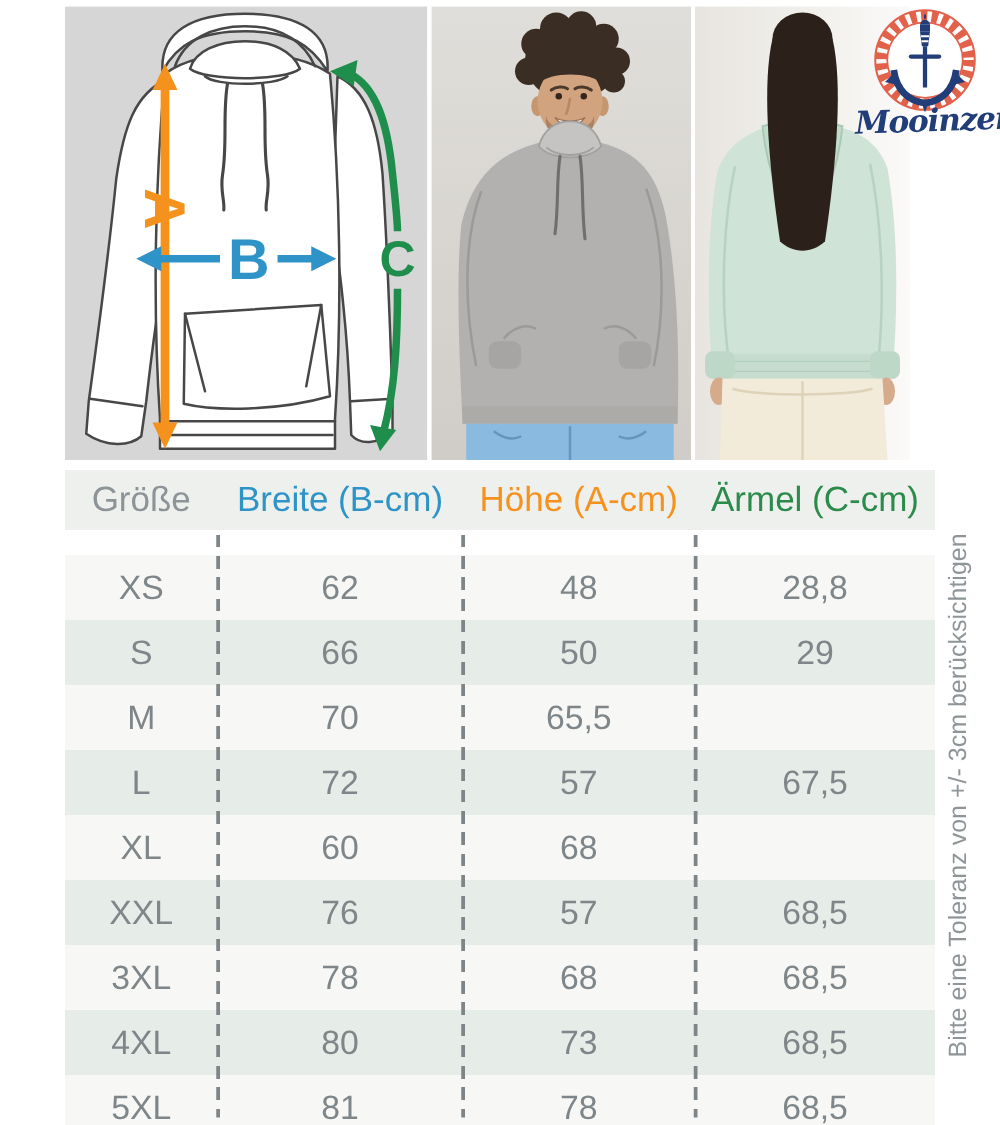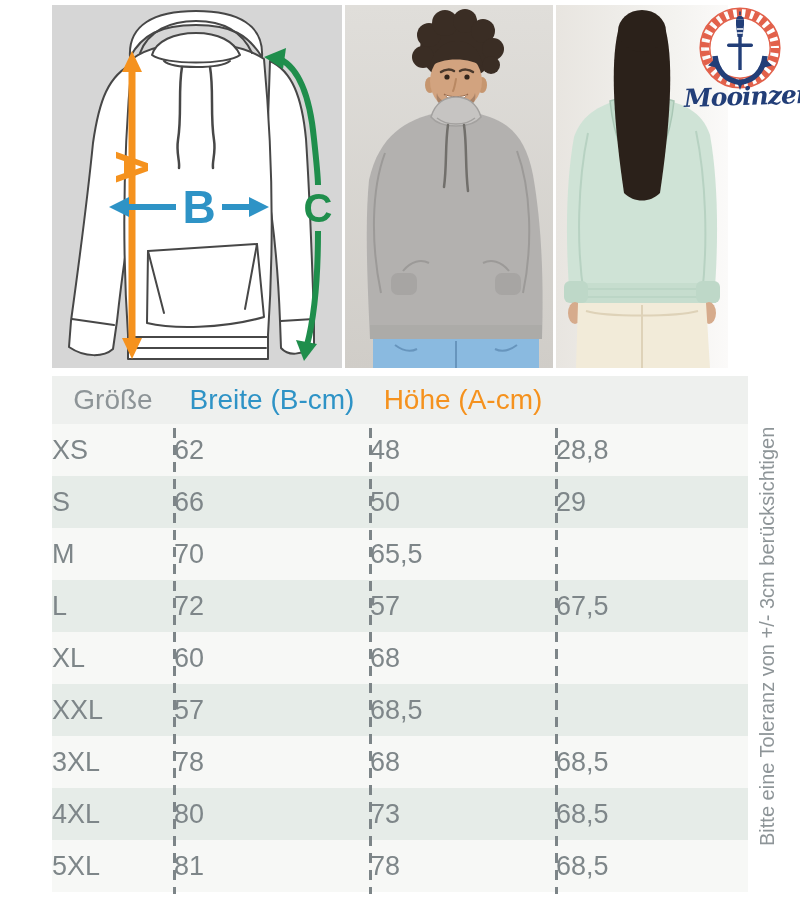--- a/index.html
+++ b/index.html
@@ -10,30 +10,30 @@
   #diagram-panel{left:52px;width:290px;}
   #man-panel{left:345px;width:208px;}
   #woman-panel{left:556px;width:172px;}
   .logo{position:absolute;left:692px;top:6px;width:104px;}
   .brand-name{position:absolute;left:684px;top:82px;width:118px;text-align:center;
       font-family:"DejaVu Serif",serif;font-style:italic;font-weight:bold;
       font-size:25px;color:#223e78;letter-spacing:-1px;transform:rotate(-2deg);}
   
   .size-table{position:absolute;left:52px;top:376px;width:696px;}
   .thead{display:grid;grid-template-columns:122px 196px 186px 192px;height:48px;
-      background:#eef0ee;align-items:center;margin-bottom:0;}
+      background:#eef0ee;align-items:center;margin-bottom:20px;}
   .thead .hcell{text-align:center;font-size:28px;}
   .c-size{color:#8d9497;}
   .c-hoehe{color:#f5921e;}
   .c-breite{color:#2e93c6;}
   .c-aermel{color:#2b8b4b;}
   .trow{display:grid;grid-template-columns:122px 196px 186px 192px;height:52px;
       align-items:center;background:#f7f8f6;}
   .trow.alt{background:#e6ece8;}
-  .trow .cell{text-align:left;font-size:27px;color:#7e8689;}
+  .trow .cell{text-align:center;font-size:27px;color:#7e8689;}
   .vsep{position:absolute;top:52px;height:466px;width:3px;
       background:repeating-linear-gradient(to bottom,#7d8588 0 10px,transparent 10px 17px);}
   .vsep.s1{left:121px;} .vsep.s2{left:317px;} .vsep.s3{left:503px;}
   .note{position:absolute;left:756px;top:380px;height:512px;display:flex;
       align-items:center;justify-content:center;writing-mode:vertical-rl;
       transform:rotate(180deg);font-size:20px;color:#8e9598;white-space:nowrap;}
 </style>
 </head>
 <body>
 
@@ -191,20 +191,21 @@
       <path d="M 44.8 23 L 51.2 23 M 45.2 27 L 50.8 27" stroke="#ffffff" stroke-width="1.6"></path>
     </svg>
   </div>
   <div class="brand-name">Mooinzen</div>
 
   <div class="size-table">
     <div class="thead">
       <div class="hcell c-size">Größe</div>
       <div class="hcell c-breite">Breite (B-cm)</div>
       <div class="hcell c-hoehe">Höhe (A-cm)</div>
+      <div class="hcell c-aermel">Ärmel (C-cm)</div>
     </div>
 
     <div class="trow">
       <div class="cell">XS</div>
       <div class="cell">62</div>
       <div class="cell">48</div>
       <div class="cell">28,8</div>
     </div>
     <div class="trow alt">
       <div class="cell">S</div>
@@ -223,20 +224,21 @@
       <div class="cell">57</div>
       <div class="cell">67,5</div>
     </div>
     <div class="trow">
       <div class="cell">XL</div>
       <div class="cell">60</div>
       <div class="cell">68</div>
     </div>
     <div class="trow alt">
       <div class="cell">XXL</div>
+      <div class="cell">76</div>
       <div class="cell">57</div>
       <div class="cell">68,5</div>
     </div>
     <div class="trow">
       <div class="cell">3XL</div>
       <div class="cell">78</div>
       <div class="cell">68</div>
       <div class="cell">68,5</div>
     </div>
     <div class="trow alt">

